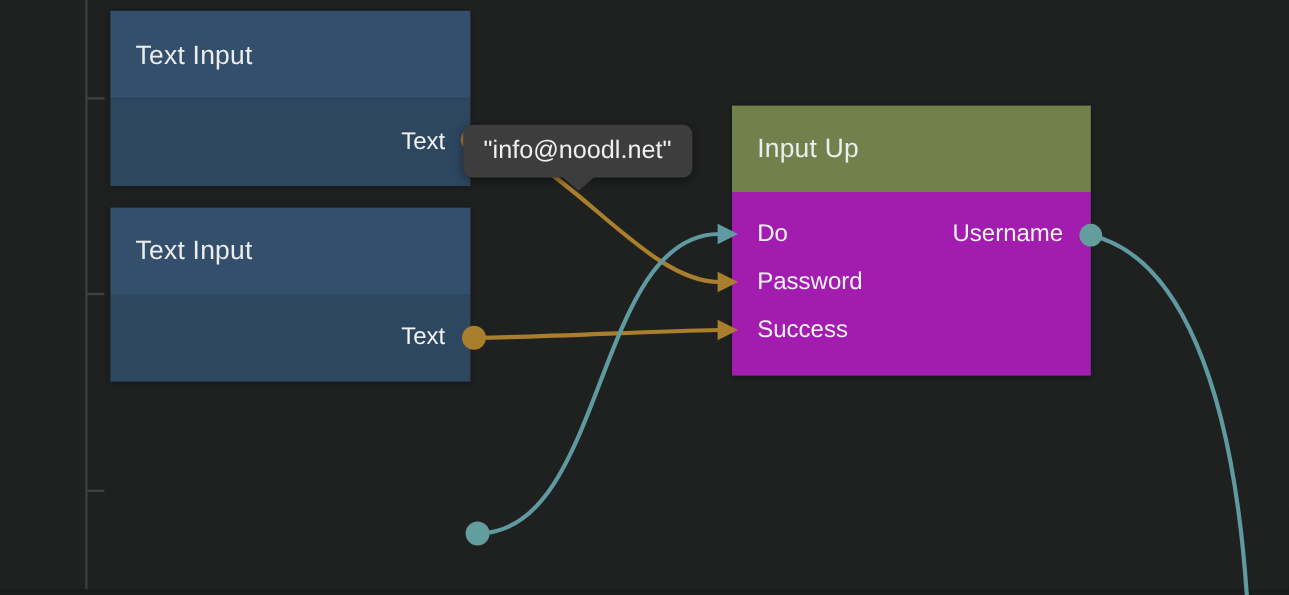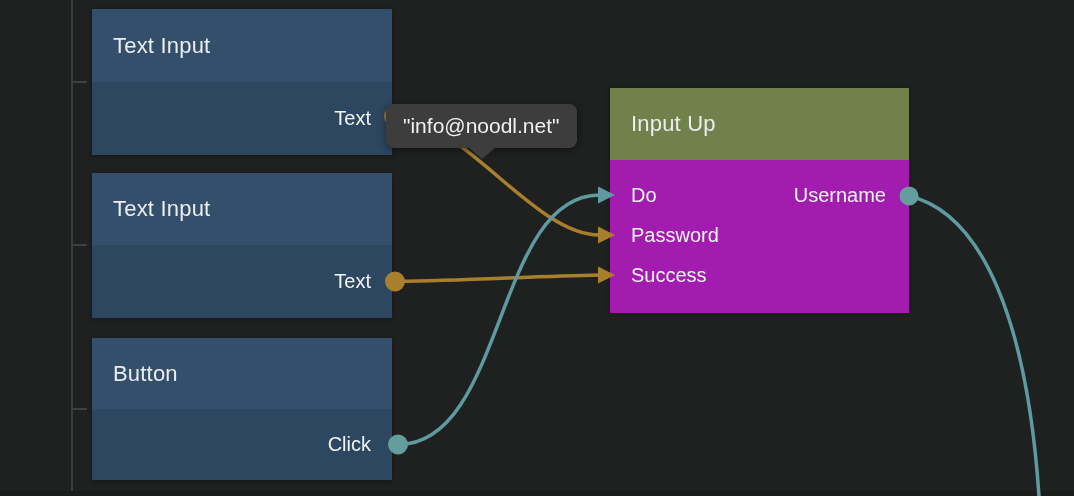--- a/index.html
+++ b/index.html
@@ -68,30 +68,20 @@
     <div class="node-header" style="height:72px">
       <span>Text Input</span>
     </div>
     <div class="node-body" style="height:73px">
       <div class="port-row out-row">
         <span>Text</span>
       </div>
     </div>
   </div>
 
-  <div class="node blue" style="left:92px; top:338px; width:300px; height:142px">
-    <div class="node-header" style="height:71px">
-      <span>Button</span>
-    </div>
-    <div class="node-body" style="height:71px">
-      <div class="port-row out-row">
-        <span>Click</span>
-      </div>
-    </div>
-  </div>
 
   <div class="node green" style="left:610px; top:88px; width:299px; height:225px">
     <div class="node-header" style="height:72px">
       <span>Input Up</span>
     </div>
     <div class="node-body" style="height:153px">
       <div class="in-col">
         <div class="port-row in-row">
           <span>Do</span>
         </div>

